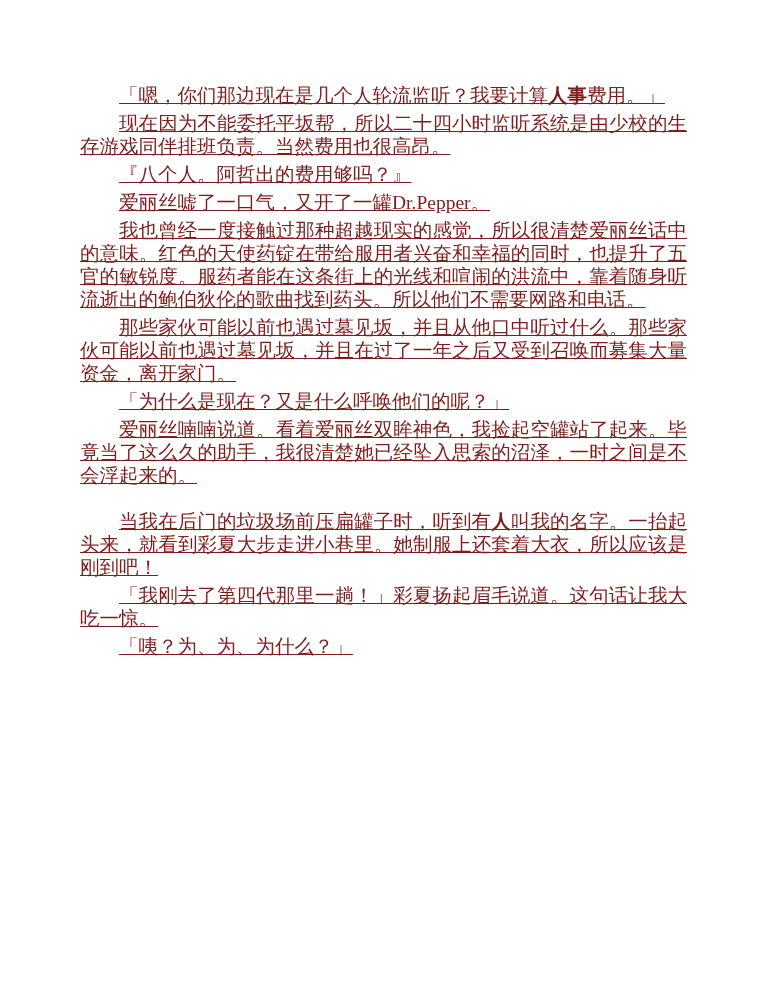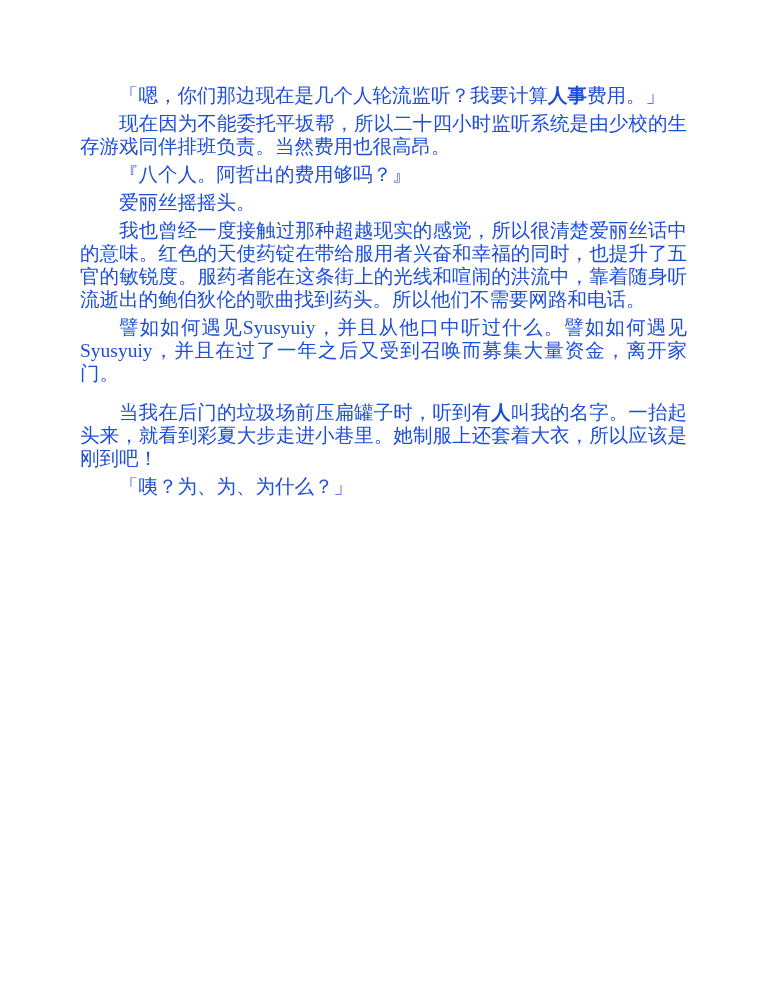--- a/index.html
+++ b/index.html
@@ -25,33 +25,36 @@
     font-size: 19.5px;
     line-height: 23px;
     color: #1b1b1b;
     text-align: justify;
   }
   .para {
     margin: 0 0 5px 0;
     text-indent: 2em;
   }
   .para.break-before {
-    margin-top: 16px;
+    margin-top: 23px;
   }
   .seg-bold {
     font-weight: 700;
   }
 </style>
 </head>
 <body style="background: rgb(255, 255, 255);">
 
 <main class="page">
-  <div class="text-block" style="color: #1d4ed8;">
+  <div class="text-block" style="color: #7f1d1d; text-decoration: underline;">
       <p class="para"><span class="">「嗯，你们那边现在是几个人轮流监听？我要计算</span><span class="seg-bold">人事</span><span class="">费用。」</span></p>
       <p class="para"><span class="">现在因为不能委托平坂帮，所以二十四小时监听系统是由少校的生存游戏同伴排班负责。当然费用也很高昂。</span></p>
       <p class="para"><span class="">『八个人。阿哲出的费用够吗？』</span></p>
-      <p class="para"><span class="">爱丽丝摇摇头。</span></p>
+      <p class="para"><span class="">爱丽丝嘘了一口气，又开了一罐Dr.Pepper。</span></p>
       <p class="para"><span class="">我也曾经一度接触过那种超越现实的感觉，所以很清楚爱丽丝话中的意味。红色的天使药锭在带给服用者兴奋和幸福的同时，也提升了五官的敏锐度。服药者能在这条街上的光线和喧闹的洪流中，靠着随身听流逝出的鲍伯狄伦的歌曲找到药头。所以他们不需要网路和电话。</span></p>
-      <p class="para"><span class="">譬如如何遇见Syusyuiy，并且从他口中听过什么。譬如如何遇见Syusyuiy，并且在过了一年之后又受到召唤而募集大量资金，离开家门。</span></p>
+      <p class="para"><span class="">那些家伙可能以前也遇过墓见坂，并且从他口中听过什么。那些家伙可能以前也遇过墓见坂，并且在过了一年之后又受到召唤而募集大量资金，离开家门。</span></p>
+      <p class="para"><span class="">「为什么是现在？又是什么呼唤他们的呢？」</span></p>
+      <p class="para"><span class="">爱丽丝喃喃说道。看着爱丽丝双眸神色，我捡起空罐站了起来。毕竟当了这么久的助手，我很清楚她已经坠入思索的沼泽，一时之间是不会浮起来的。</span></p>
       <p class="para break-before"><span class="">当我在后门的垃圾场前压扁罐子时，听到有</span><span class="seg-bold">人</span><span class="">叫我的名字。一抬起头来，就看到彩夏大步走进小巷里。她制服上还套着大衣，所以应该是刚到吧！</span></p>
+      <p class="para"><span class="">「我刚去了第四代那里一趟！」彩夏扬起眉毛说道。这句话让我大吃一惊。</span></p>
       <p class="para"><span class="">「咦？为、为、为什么？」</span></p>
     </div>
 </main>
 
 </body></html>

